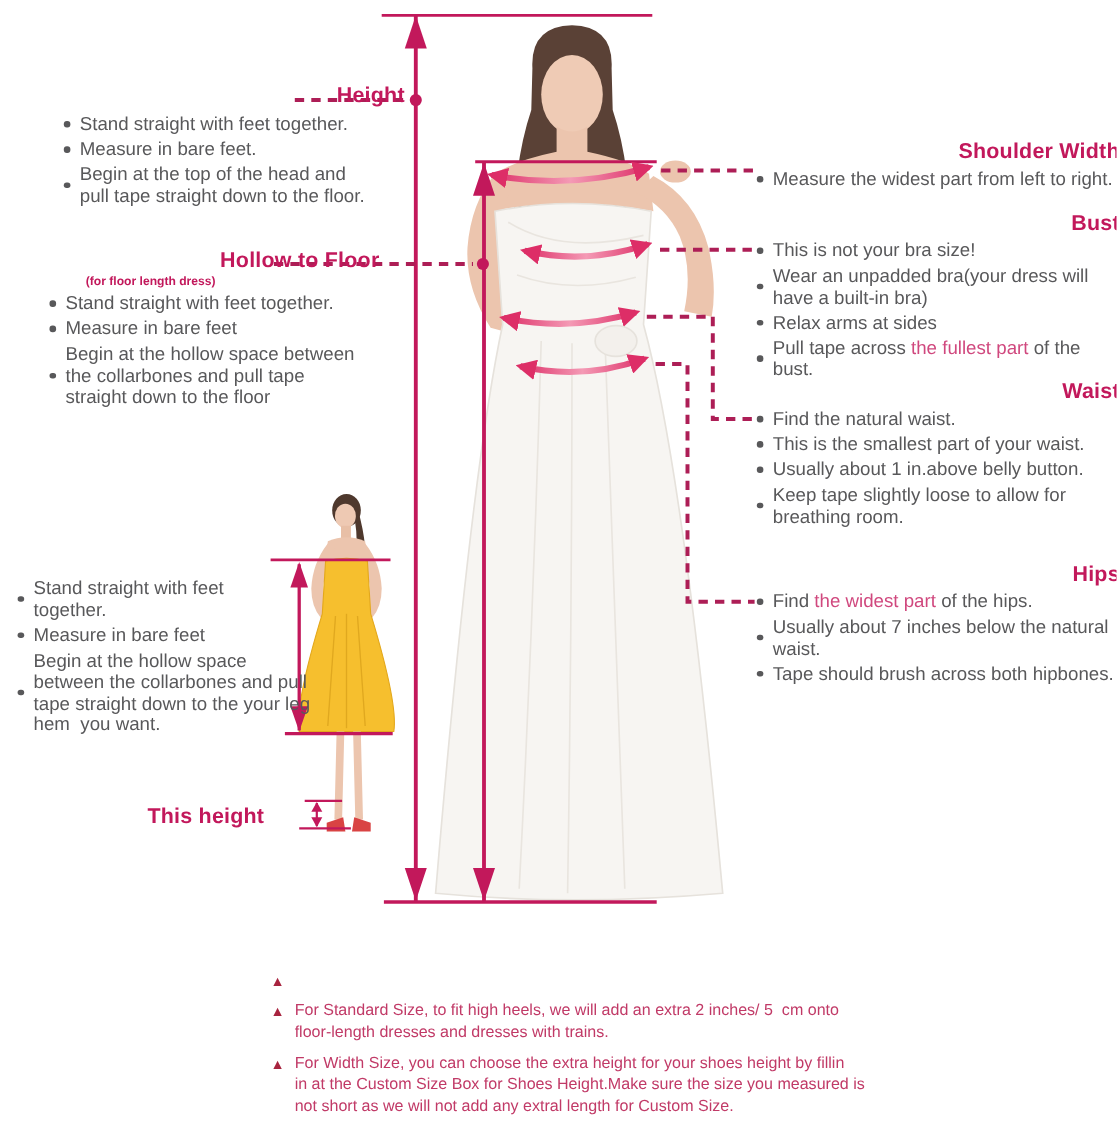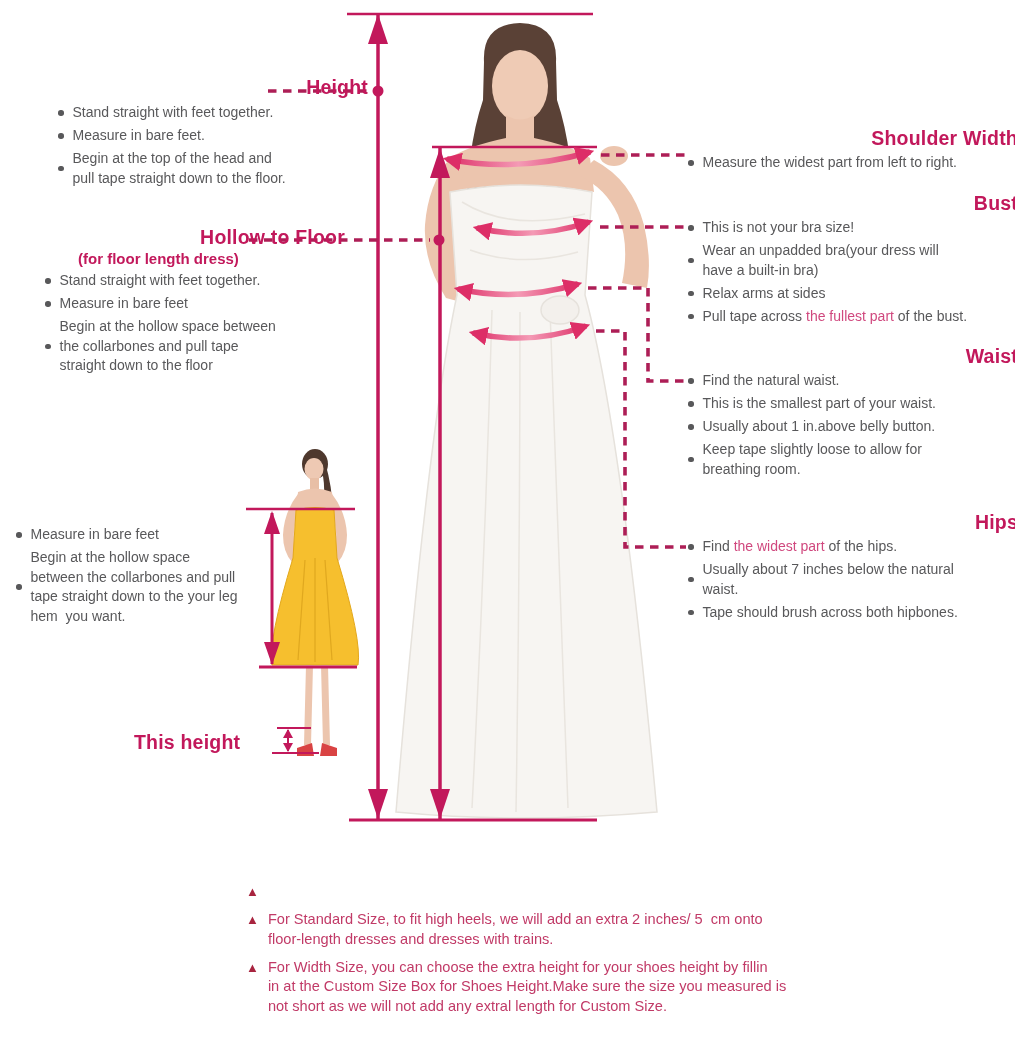--- a/index.html
+++ b/index.html
@@ -4,24 +4,24 @@
 <style>
   html,body { margin:0; padding:0; background:#fff; }
   body { width:1015px; height:1039px; position:relative; overflow:hidden;
          font-family:"Liberation Sans", sans-serif; }
   .canvas { position:absolute; inset:0; }
   svg.overlay { position:absolute; left:0; top:0; }
 
   .sec { position:absolute; }
   .sec h2 { margin:0; font-size:19.5px; font-weight:bold; color:var(--accent);
             white-space:nowrap; letter-spacing:.2px;text-align:right; }
-  .sec .subtitle { font-size:15px; font-weight:bold; color:var(--accent);
+  .sec .subtitle { font-size:11px; font-weight:bold; color:var(--accent);
                    margin-top:1px; white-space:nowrap; }
   ul.instr { list-style:none; margin:0; padding:0; color:var(--body_text);
-             font-size:14px; line-height:19.5px; }
+             font-size:17px; line-height:19.5px; }
   ul.instr li { display:flex; margin-bottom:3.5px; }
   ul.instr li::before { content:""; flex:0 0 auto; width:5.5px; height:5.5px;
             border-radius:50%; background:var(--body_text); margin:auto 9px auto 0; }
   .txt { white-space:pre-wrap; }
   .em { color:var(--emphasis); }
 
   .height-sec   { left:58px;  top:76px; }
   .height-sec h2 { margin-left:139px; }
   .height-sec ul { margin-top:4px; width:310px; }
 
@@ -183,20 +183,24 @@
       <li>
           <span class="txt">Begin at the hollow space between
 the collarbones and pull tape
 straight down to the floor</span>
         </li>
     </ul>
   </section>
 
   <section class="sec hhem-sec">
     <ul class="instr">
+      <li>
+          <span class="txt">Stand straight with feet
+together.</span>
+        </li>
       <li>
           <span class="txt">Measure in bare feet</span>
         </li>
       <li>
           <span class="txt">Begin at the hollow space
 between the collarbones and pull
 tape straight down to the your leg
 hem  you want.</span>
         </li>
     </ul>

